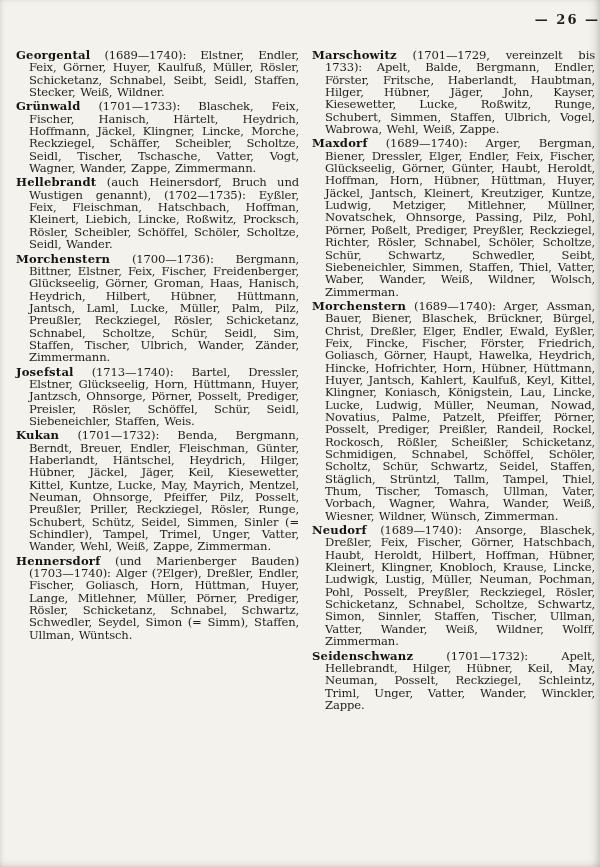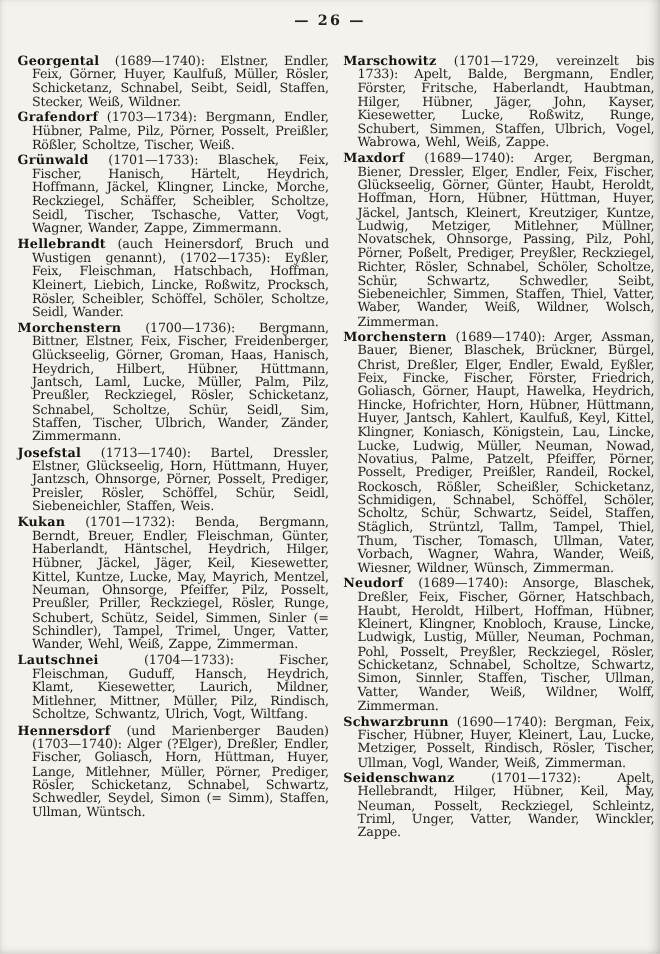--- a/index.html
+++ b/index.html
@@ -14,21 +14,21 @@
     height: 867px;
     margin: 0;
     background: #f4f2ec;
     color: #1c1a17;
     overflow: hidden;
     box-shadow: inset -7px 0 10px -5px rgba(90,88,84,0.35),
                 inset 3px 0 6px -4px rgba(90,88,84,0.25),
                 inset 0 -5px 8px -5px rgba(90,88,84,0.2);
   }
   .page-header {
-    text-align: center;
+    text-align: right;
     font-size: 13px;
     letter-spacing: 2px;
     padding-top: 12px;
     font-weight: bold;
     color: #22201d;
   }
   .columns {
     display: flex;
     gap: 13px;
     padding: 22px 8px 0 16px;
@@ -55,31 +55,28 @@
   }
 </style>
 </head>
 <body>
 
 <div class="page">
   <div class="page-header">— 26 —</div>
   <div class="columns">
     <div class="col">
         <p class="entry"><span class="head">Georgental</span> (1689—1740): Elstner, Endler, Feix, Görner, Huyer, Kaulfuß, Müller, Rösler, Schicketanz, Schnabel, Seibt, Seidl, Staffen, Stecker, Weiß, Wildner.</p>
-        <p class="entry"><span class="head">Grafendorf</span> (1703—1734): Bergmann, Endler, Hübner, Palme, Pilz, Pörner, Posselt, Preißler, Rößler, Scholtze, Tischer, Weiß.</p>
         <p class="entry"><span class="head">Grünwald</span> (1701—1733): Blaschek, Feix, Fischer, Hanisch, Härtelt, Heydrich, Hoffmann, Jäckel, Klingner, Lincke, Morche, Reckziegel, Schäffer, Scheibler, Scholtze, Seidl, Tischer, Tschasche, Vatter, Vogt, Wagner, Wander, Zappe, Zimmermann.</p>
         <p class="entry"><span class="head">Hellebrandt</span> (auch Heinersdorf, Bruch und Wustigen genannt), (1702—1735): Eyßler, Feix, Fleischman, Hatschbach, Hoffman, Kleinert, Liebich, Lincke, Roßwitz, Procksch, Rösler, Scheibler, Schöffel, Schöler, Scholtze, Seidl, Wander.</p>
         <p class="entry"><span class="head">Morchenstern</span> (1700—1736): Bergmann, Bittner, Elstner, Feix, Fischer, Freidenberger, Glückseelig, Görner, Groman, Haas, Hanisch, Heydrich, Hilbert, Hübner, Hüttmann, Jantsch, Laml, Lucke, Müller, Palm, Pilz, Preußler, Reckziegel, Rösler, Schicketanz, Schnabel, Scholtze, Schür, Seidl, Sim, Staffen, Tischer, Ulbrich, Wander, Zänder, Zimmermann.</p>
         <p class="entry"><span class="head">Josefstal</span> (1713—1740): Bartel, Dressler, Elstner, Glückseelig, Horn, Hüttmann, Huyer, Jantzsch, Ohnsorge, Pörner, Posselt, Prediger, Preisler, Rösler, Schöffel, Schür, Seidl, Siebeneichler, Staffen, Weis.</p>
         <p class="entry"><span class="head">Kukan</span> (1701—1732): Benda, Bergmann, Berndt, Breuer, Endler, Fleischman, Günter, Haberlandt, Häntschel, Heydrich, Hilger, Hübner, Jäckel, Jäger, Keil, Kiesewetter, Kittel, Kuntze, Lucke, May, Mayrich, Mentzel, Neuman, Ohnsorge, Pfeiffer, Pilz, Posselt, Preußler, Priller, Reckziegel, Rösler, Runge, Schubert, Schütz, Seidel, Simmen, Sinler (= Schindler), Tampel, Trimel, Unger, Vatter, Wander, Wehl, Weiß, Zappe, Zimmerman.</p>
-        <p class="entry"><span class="head">Lautschnei</span> (1704—1733): Fischer, Fleischman, Guduff, Hansch, Heydrich, Klamt, Kiesewetter, Laurich, Mildner, Mitlehner, Mittner, Müller, Pilz, Rindisch, Scholtze, Schwantz, Ulrich, Vogt, Wiltfang.</p>
         <p class="entry"><span class="head">Hennersdorf</span> (und Marienberger Bauden) (1703—1740): Alger (?Elger), Dreßler, Endler, Fischer, Goliasch, Horn, Hüttman, Huyer, Lange, Mitlehner, Müller, Pörner, Prediger, Rösler, Schicketanz, Schnabel, Schwartz, Schwedler, Seydel, Simon (= Simm), Staffen, Ullman, Wüntsch.</p>
       </div>
     <div class="col">
         <p class="entry"><span class="head">Marschowitz</span> (1701—1729, vereinzelt bis 1733): Apelt, Balde, Bergmann, Endler, Förster, Fritsche, Haberlandt, Haubtman, Hilger, Hübner, Jäger, John, Kayser, Kiesewetter, Lucke, Roßwitz, Runge, Schubert, Simmen, Staffen, Ulbrich, Vogel, Wabrowa, Wehl, Weiß, Zappe.</p>
         <p class="entry"><span class="head">Maxdorf</span> (1689—1740): Arger, Bergman, Biener, Dressler, Elger, Endler, Feix, Fischer, Glückseelig, Görner, Günter, Haubt, Heroldt, Hoffman, Horn, Hübner, Hüttman, Huyer, Jäckel, Jantsch, Kleinert, Kreutziger, Kuntze, Ludwig, Metziger, Mitlehner, Müllner, Novatschek, Ohnsorge, Passing, Pilz, Pohl, Pörner, Poßelt, Prediger, Preyßler, Reckziegel, Richter, Rösler, Schnabel, Schöler, Scholtze, Schür, Schwartz, Schwedler, Seibt, Siebeneichler, Simmen, Staffen, Thiel, Vatter, Waber, Wander, Weiß, Wildner, Wolsch, Zimmerman.</p>
         <p class="entry"><span class="head">Morchenstern</span> (1689—1740): Arger, Assman, Bauer, Biener, Blaschek, Brückner, Bürgel, Christ, Dreßler, Elger, Endler, Ewald, Eyßler, Feix, Fincke, Fischer, Förster, Friedrich, Goliasch, Görner, Haupt, Hawelka, Heydrich, Hincke, Hofrichter, Horn, Hübner, Hüttmann, Huyer, Jantsch, Kahlert, Kaulfuß, Keyl, Kittel, Klingner, Koniasch, Königstein, Lau, Lincke, Lucke, Ludwig, Müller, Neuman, Nowad, Novatius, Palme, Patzelt, Pfeiffer, Pörner, Posselt, Prediger, Preißler, Randeil, Rockel, Rockosch, Rößler, Scheißler, Schicketanz, Schmidigen, Schnabel, Schöffel, Schöler, Scholtz, Schür, Schwartz, Seidel, Staffen, Stäglich, Strüntzl, Tallm, Tampel, Thiel, Thum, Tischer, Tomasch, Ullman, Vater, Vorbach, Wagner, Wahra, Wander, Weiß, Wiesner, Wildner, Wünsch, Zimmerman.</p>
         <p class="entry"><span class="head">Neudorf</span> (1689—1740): Ansorge, Blaschek, Dreßler, Feix, Fischer, Görner, Hatschbach, Haubt, Heroldt, Hilbert, Hoffman, Hübner, Kleinert, Klingner, Knobloch, Krause, Lincke, Ludwigk, Lustig, Müller, Neuman, Pochman, Pohl, Posselt, Preyßler, Reckziegel, Rösler, Schicketanz, Schnabel, Scholtze, Schwartz, Simon, Sinnler, Staffen, Tischer, Ullman, Vatter, Wander, Weiß, Wildner, Wolff, Zimmerman.</p>
-        <p class="entry"><span class="head">Schwarzbrunn</span> (1690—1740): Bergman, Feix, Fischer, Hübner, Huyer, Kleinert, Lau, Lucke, Metziger, Posselt, Rindisch, Rösler, Tischer, Ullman, Vogl, Wander, Weiß, Zimmerman.</p>
         <p class="entry"><span class="head">Seidenschwanz</span> (1701—1732): Apelt, Hellebrandt, Hilger, Hübner, Keil, May, Neuman, Posselt, Reckziegel, Schleintz, Triml, Unger, Vatter, Wander, Winckler, Zappe.</p>
       </div>
   </div>
 </div>
 
 </body></html>

